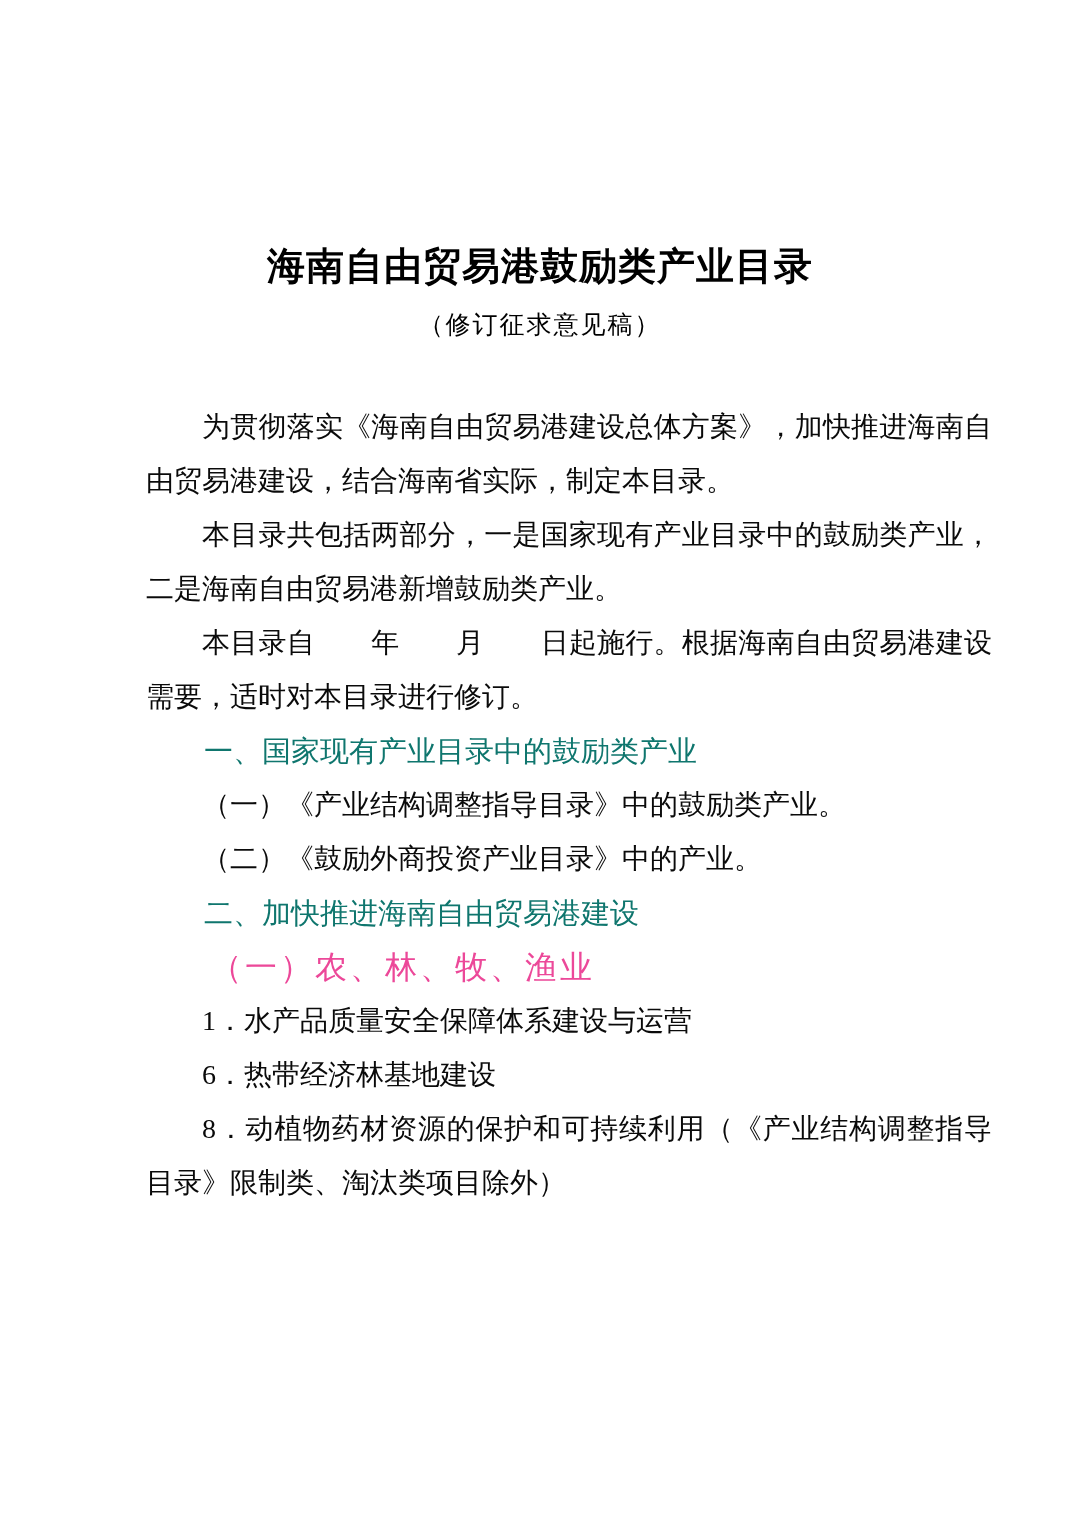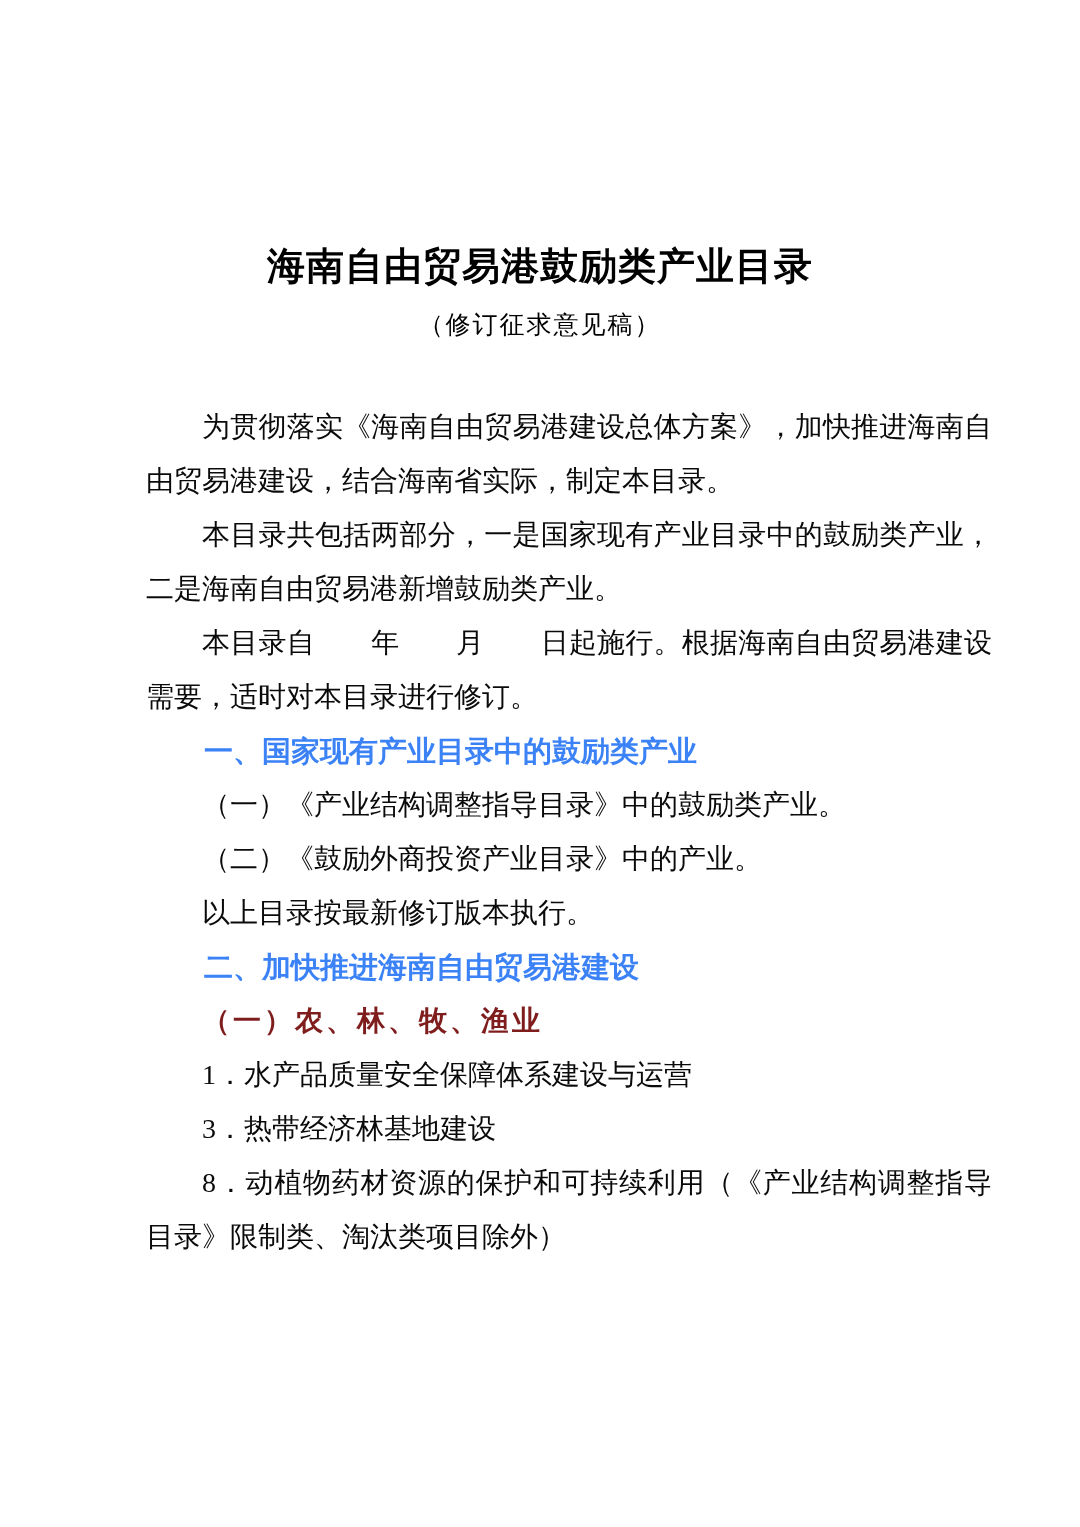--- a/index.html
+++ b/index.html
@@ -44,35 +44,35 @@
     font-size: 28px;
     line-height: 54px;
     text-indent: 2em;
     text-align: justify;
     text-justify: inter-ideograph;
     color: #0a0a0a;
   }
   .heading {
     margin: 0;
     font-family: "Liberation Sans", "DejaVu Sans", sans-serif;
-    font-weight: 700;
+    font-weight: 400;
     font-size: 29px;
     line-height: 54px;
     text-indent: 2em;
-    color: #3b82f6;
+    color: #0f766e;
   }
   .subheading {
     margin: 0;
     font-family: "Liberation Serif", "DejaVu Serif", serif;
-    font-weight: 700;
-    font-size: 28px;
+    font-weight: 400;
+    font-size: 32px;
     line-height: 54px;
     text-indent: 2em;
     letter-spacing: 3px;
-    color: #7f1d1d;
+    color: #ec4899;
   }
   .page-number {
     position: absolute;
     top: 1366px;
     left: 0;
     width: 100%;
     text-align: center;
     font-family: "Liberation Serif", "DejaVu Serif", serif;
     font-size: 24px;
     line-height: 30px;
@@ -86,22 +86,21 @@
   <h1 class="doc-title">海南自由贸易港鼓励类产业目录</h1>
   <div class="doc-subtitle">（修订征求意见稿）</div>
 
   <div class="doc-body">
       <p class="para">为贯彻落实《海南自由贸易港建设总体方案》，加快推进海南自由贸易港建设，结合海南省实际，制定本目录。</p>
       <p class="para">本目录共包括两部分，一是国家现有产业目录中的鼓励类产业，二是海南自由贸易港新增鼓励类产业。</p>
       <p class="para">本目录自　　年　　月　　日起施行。根据海南自由贸易港建设需要，适时对本目录进行修订。</p>
       <p class="heading">一、国家现有产业目录中的鼓励类产业</p>
       <p class="para">（一）《产业结构调整指导目录》中的鼓励类产业。</p>
       <p class="para">（二）《鼓励外商投资产业目录》中的产业。</p>
-      <p class="para">以上目录按最新修订版本执行。</p>
       <p class="heading">二、加快推进海南自由贸易港建设</p>
       <p class="subheading">（一）农、林、牧、渔业</p>
       <p class="para">1．水产品质量安全保障体系建设与运营</p>
-      <p class="para">3．热带经济林基地建设</p>
+      <p class="para">6．热带经济林基地建设</p>
       <p class="para">8．动植物药材资源的保护和可持续利用（《产业结构调整指导目录》限制类、淘汰类项目除外）</p>
     </div>
 
   <div class="page-number">1</div>
 </div>
 
 </body></html>

